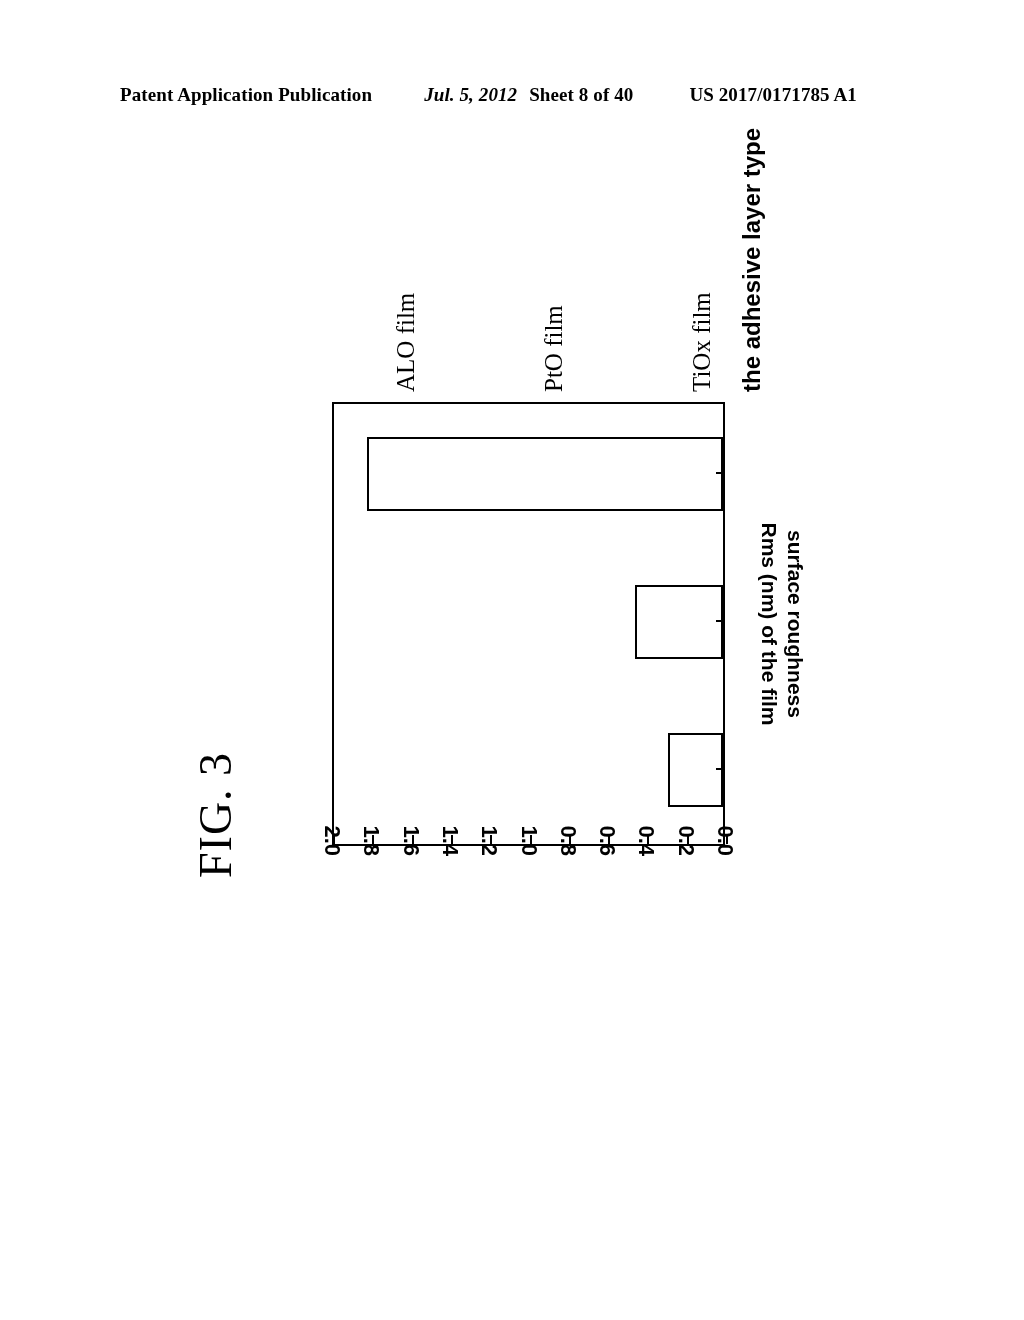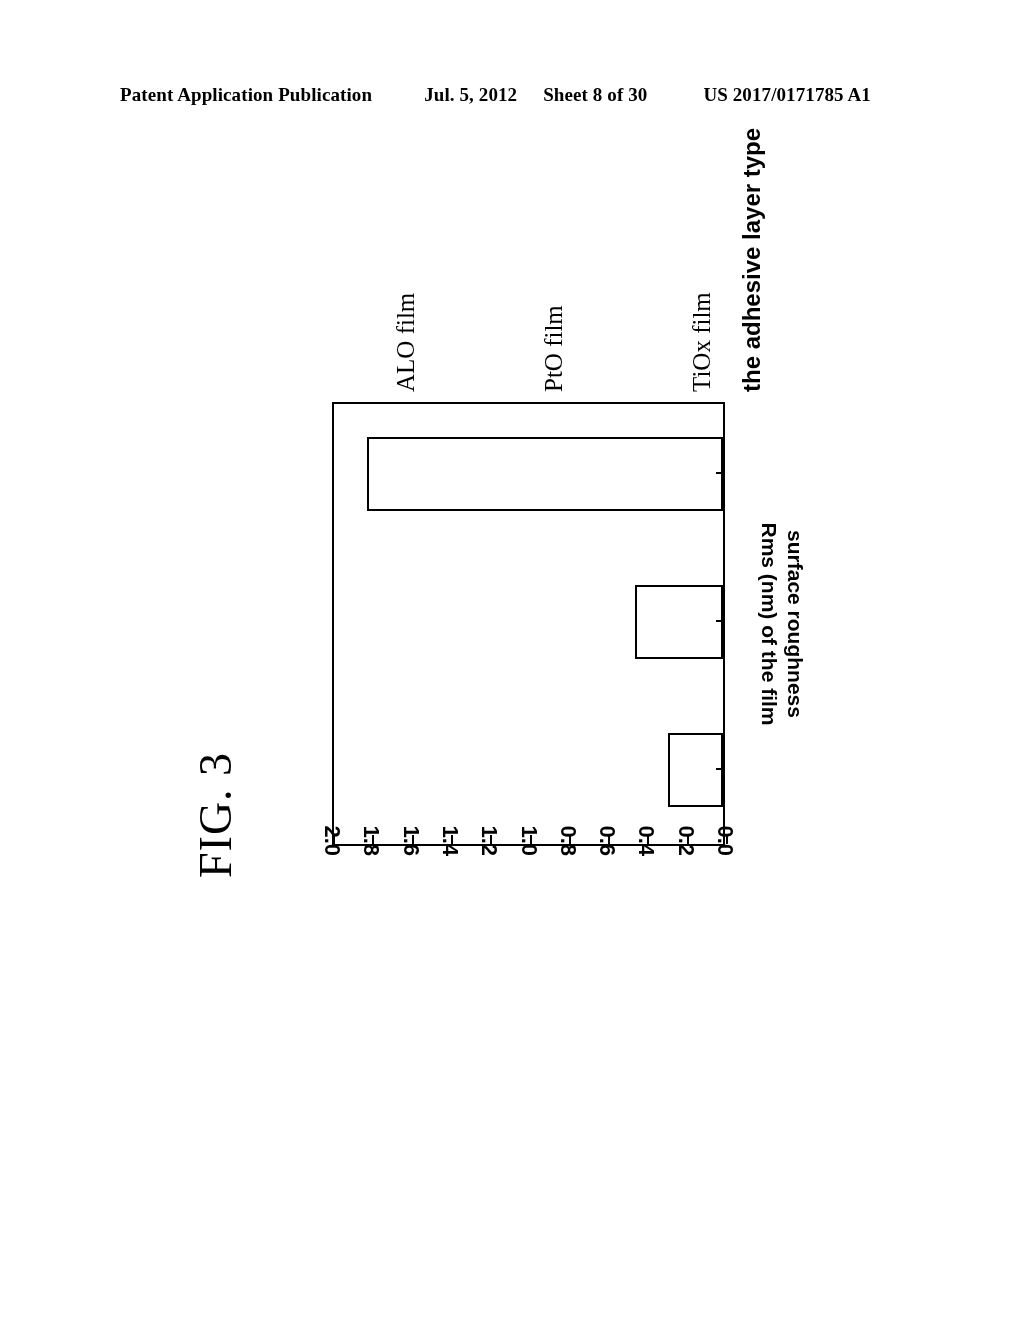--- a/index.html
+++ b/index.html
@@ -27,21 +27,21 @@
     display: flex;
     align-items: flex-end;
     font-family: "Liberation Serif", serif;
     font-weight: bold;
     font-size: 19px;
     letter-spacing: 0.1px;
     white-space: nowrap;
     gap: 8px;
   }
   #page-header .hdr-pub   { margin-right: 44px; }
-  #page-header .hdr-date  { margin-right: 18px; }
+  #page-header .hdr-date  { margin-right: 4px; font-style: italic; }
   #page-header .hdr-sheet { margin-right: 48px; }
   #page-header .hdr-num   { }
 
   
   #fig-caption {
     position: absolute;
     left: 186px;
     top: 708px;
     width: 170px;
     height: 60px;
@@ -157,21 +157,21 @@
     line-height: 28px;
     white-space: nowrap;
   }
 </style>
 </head>
 <body>
 
 <div id="page-header">
   <span class="hdr-pub">Patent Application Publication</span>
   <span class="hdr-date">Jul. 5, 2012</span>
-  <span class="hdr-sheet">Sheet 8 of 30</span>
+  <span class="hdr-sheet">Sheet 8 of 40</span>
   <span class="hdr-num">US 2017/0171785 A1</span>
 </div>
 
 <div id="fig-caption">FIG. 3</div>
 
 <div id="chart-rot">
 
   <div id="plot-frame">
       <div class="vtick" style="top: 392px;"></div>
       <div class="vtick" style="top: 352.7px;"></div>

